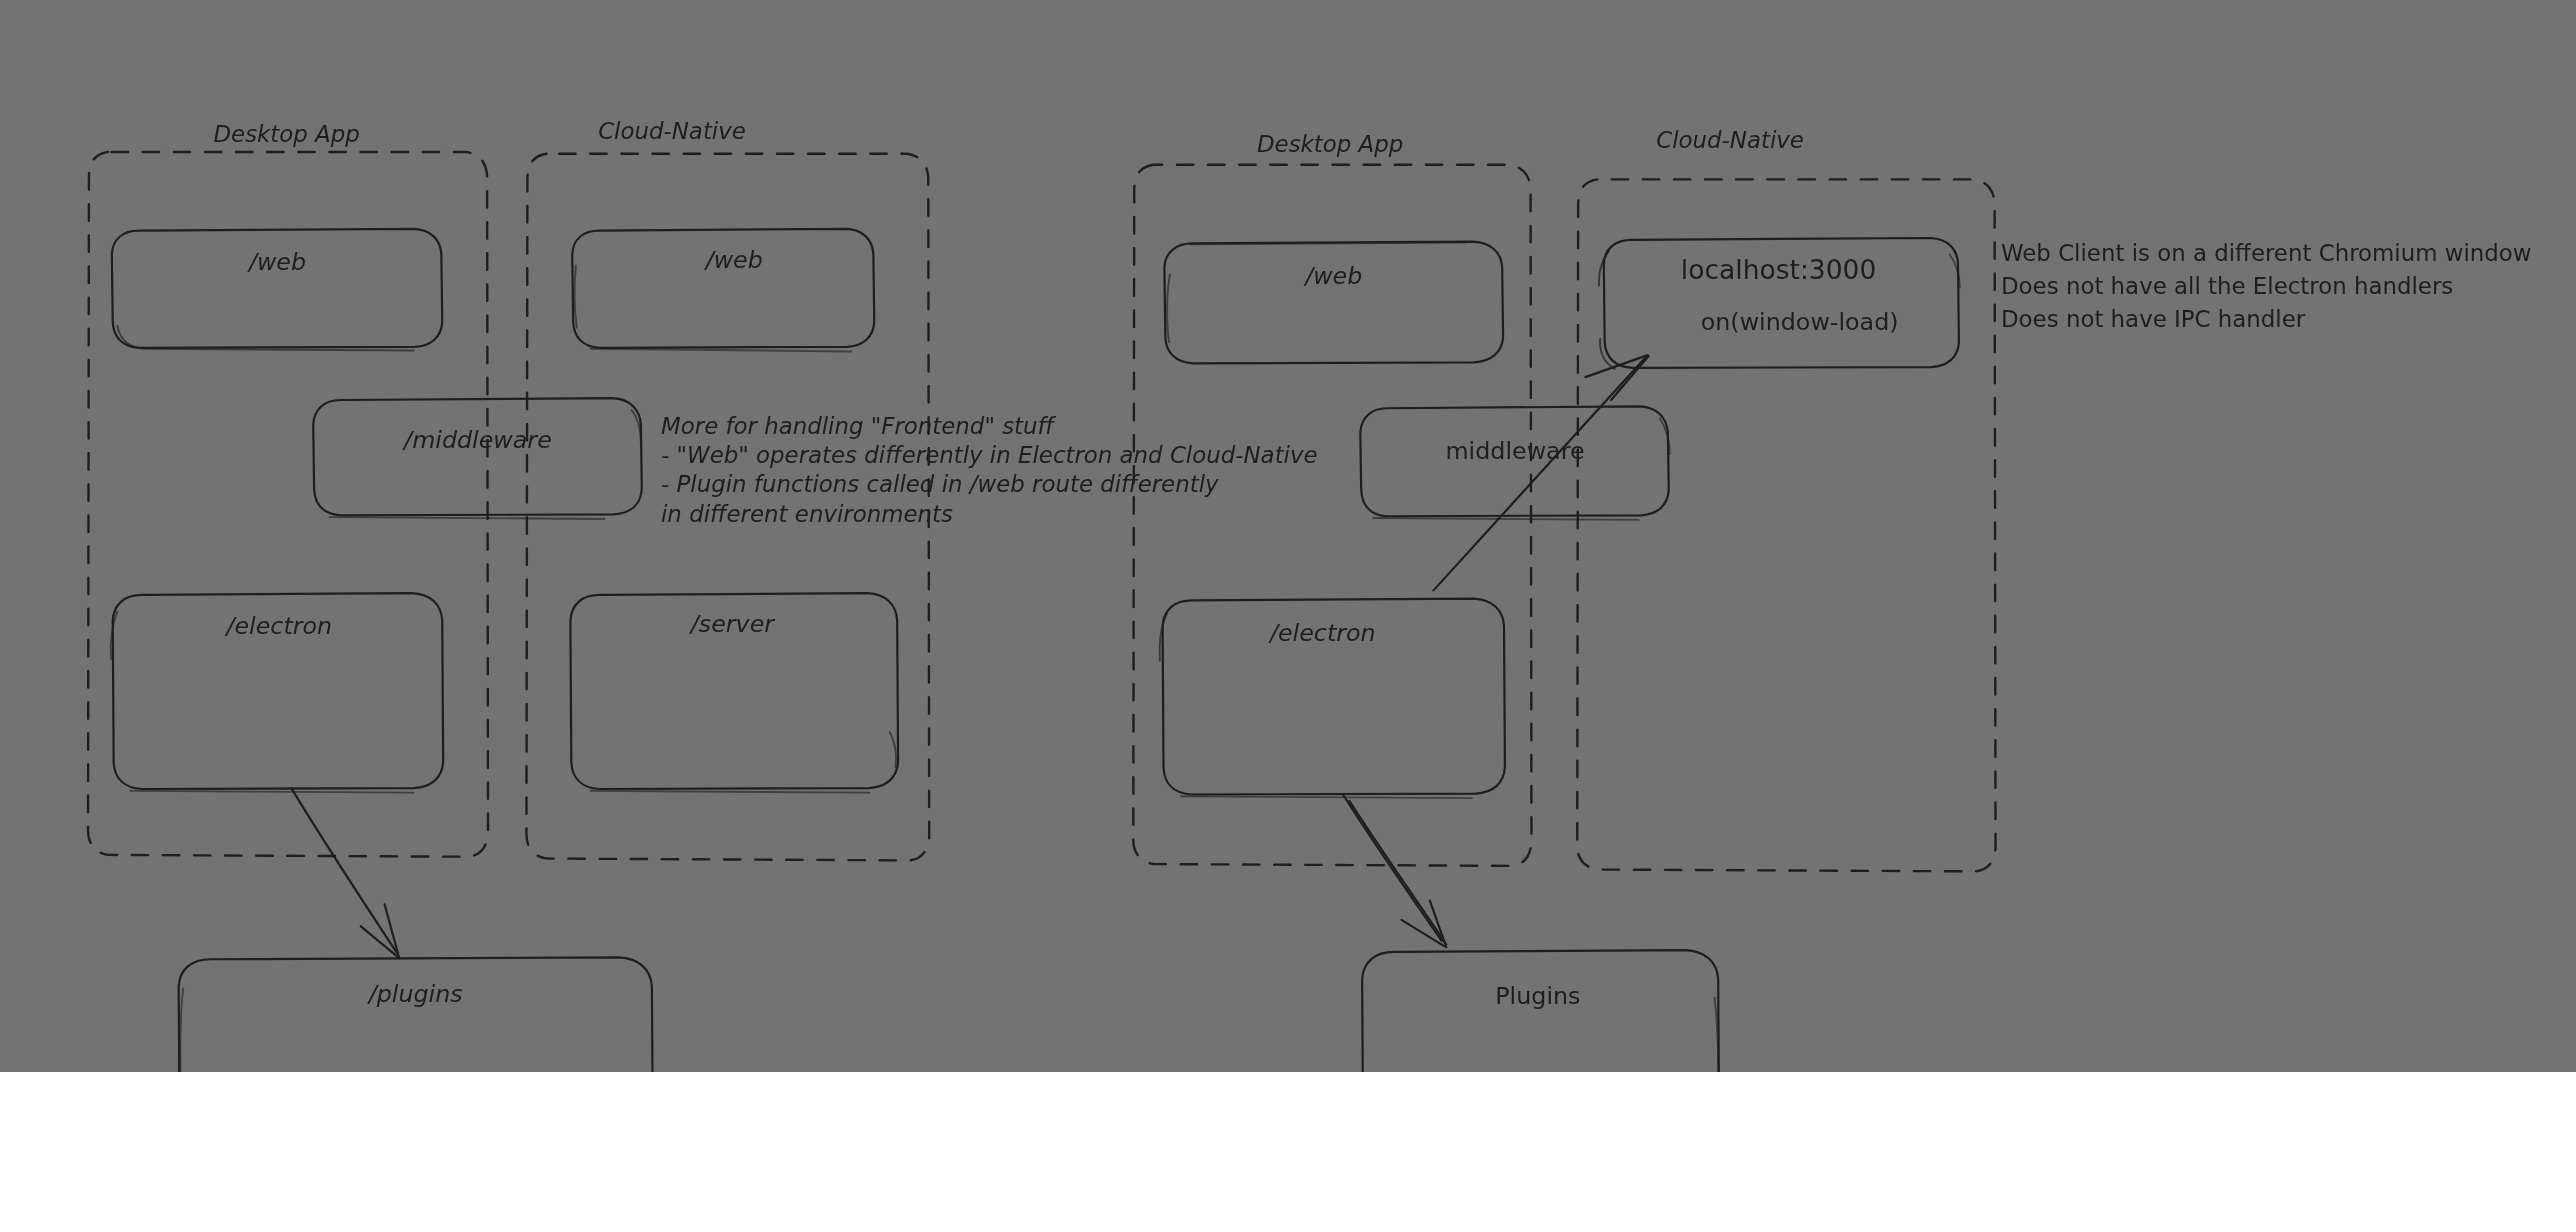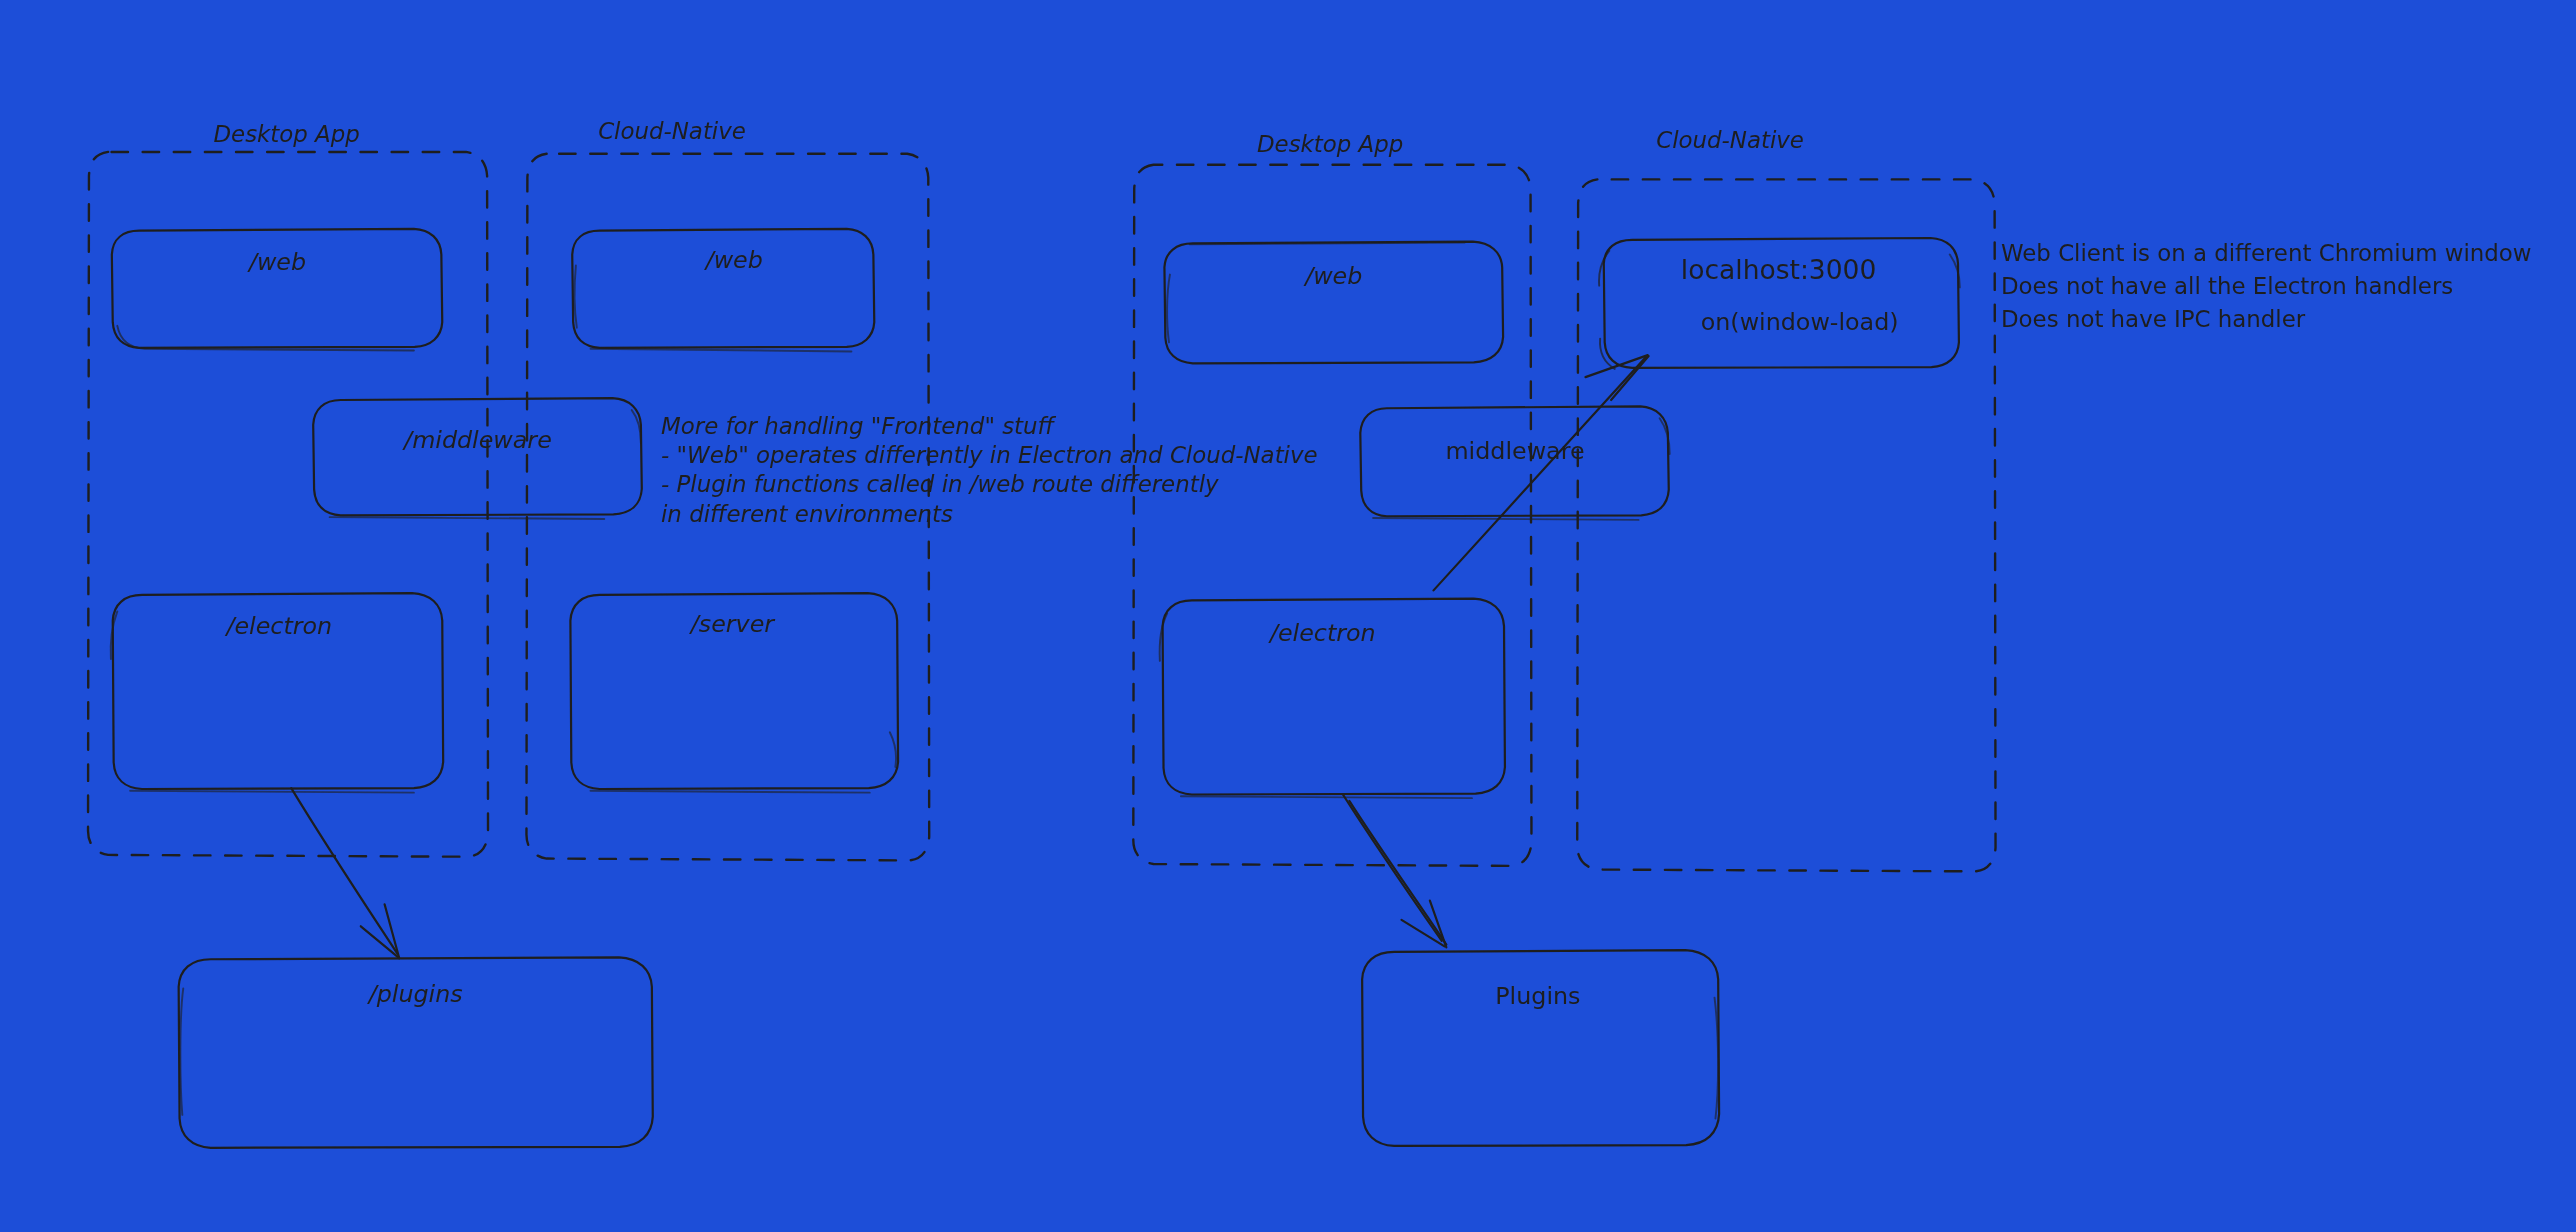--- a/index.html
+++ b/index.html
@@ -3,22 +3,22 @@
 <meta charset="utf-8">
 <style>
   html, body {
     margin: 0;
     padding: 0;
     background: #ffffff;
   }
   #canvas-root {
     position: relative;
     width: 2576px;
-    height: 1232px;
-    background: #1d4ed8;
+    height: 1072px;
+    background: #737373;
     overflow: hidden;
     font-family: "Liberation Sans", sans-serif;
   }
   svg.diagram {
     position: absolute;
     top: 0;
     left: 0;
     width: 2576px;
     height: 1232px;
   }

